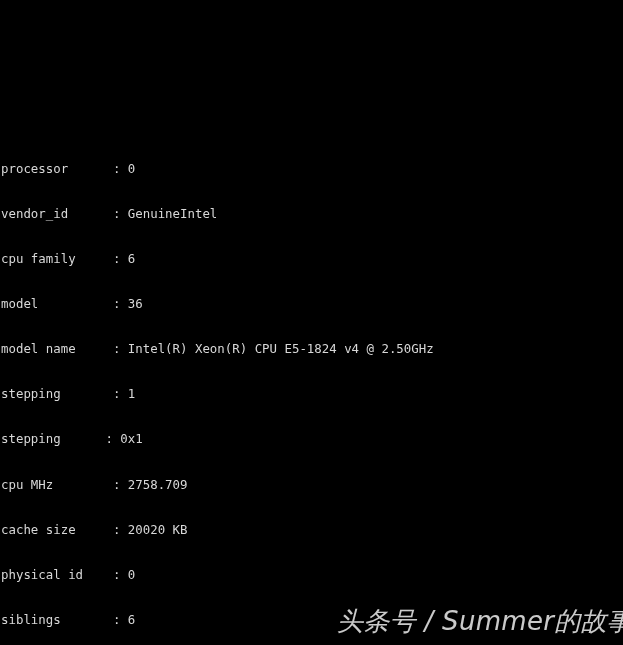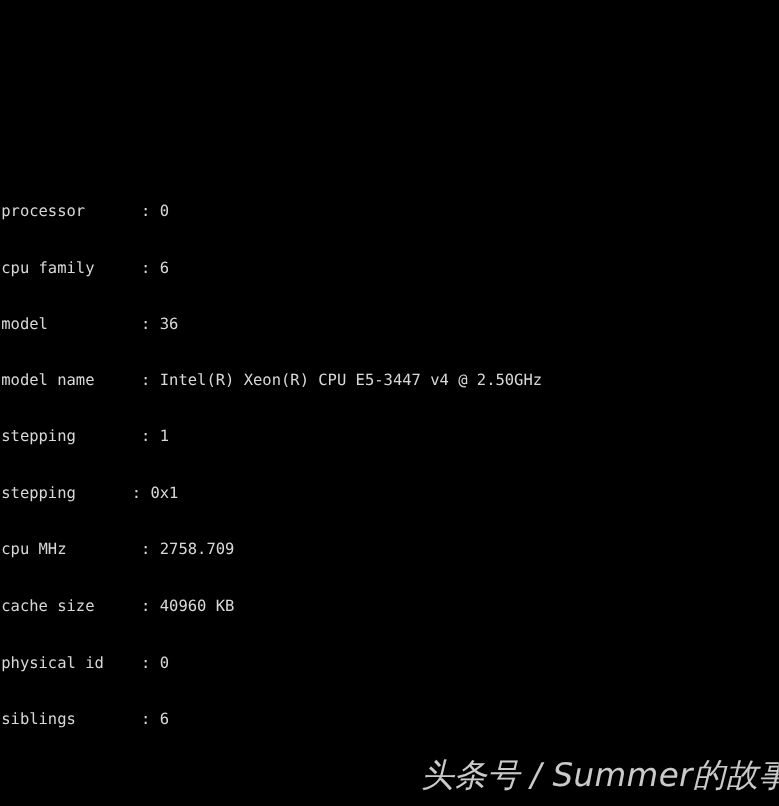--- a/index.html
+++ b/index.html
@@ -68,27 +68,28 @@
 <body>
 
 <div id="terminal">
   <div id="scroll-shift">
 
     
     <span class="line"> </span>
 
     
     <span class="line">processor      : 0</span>
+    <span class="line">vendor_id      : GenuineIntel</span>
     <span class="line">cpu family     : 6</span>
     <span class="line">model          : 36</span>
-    <span class="line">model name     : Intel(R) Xeon(R) CPU E5-3447 v4 @ 2.50GHz</span>
+    <span class="line">model name     : Intel(R) Xeon(R) CPU E5-1824 v4 @ 2.50GHz</span>
     <span class="line">stepping       : 1</span>
     <span class="line">stepping      : 0x1</span>
     <span class="line">cpu MHz        : 2758.709</span>
-    <span class="line">cache size     : 40960 KB</span>
+    <span class="line">cache size     : 20020 KB</span>
     <span class="line">physical id    : 0</span>
     <span class="line">siblings       : 6</span>
     
     
     
     
     
     
     
     

